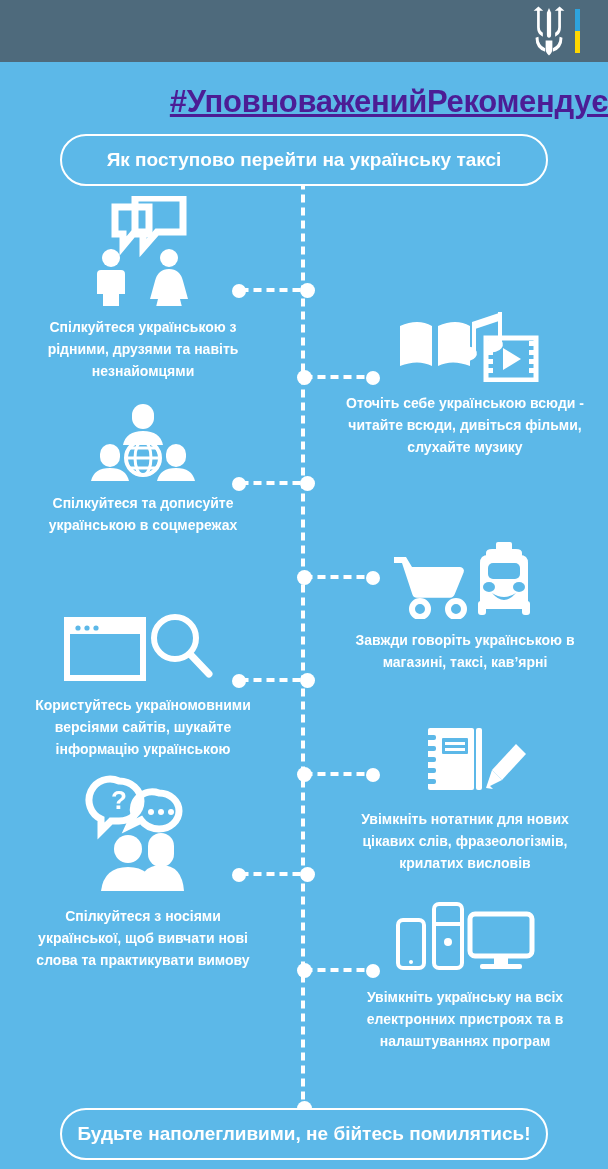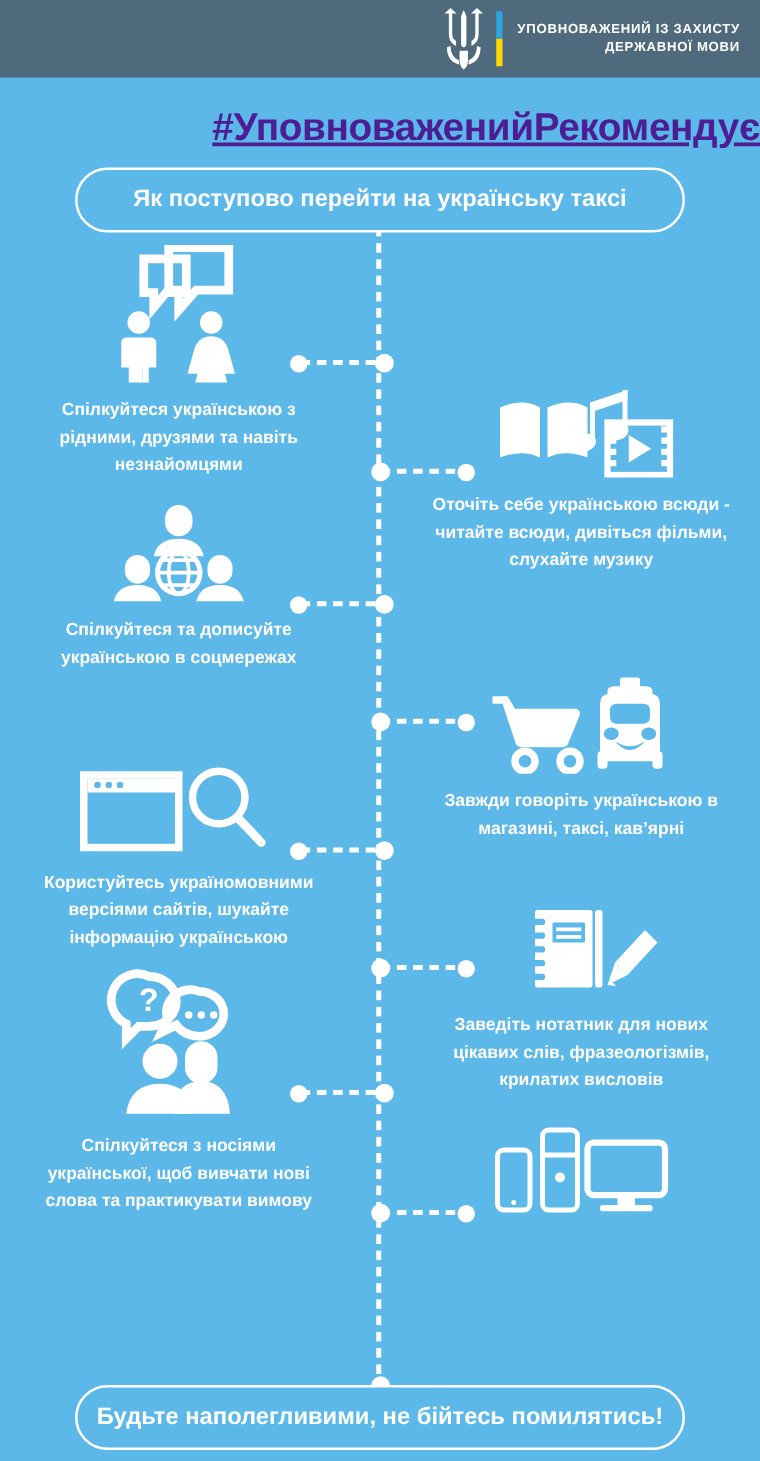--- a/index.html
+++ b/index.html
@@ -130,24 +130,20 @@
       <path fill="#ffffff" d="M6 5 L9.6 5 L9.6 22 Q9.6 28 13.4 30.5 L15.6 32 L15.6 27.8 L14.3 26.9 Q12.4 25.4 12.4 22 L12.4 5 L16 5 L11 0.5 Z"></path>
       <path fill="#ffffff" d="M38 5 L34.4 5 L34.4 22 Q34.4 28 30.6 30.5 L28.4 32 L28.4 27.8 L29.7 26.9 Q31.6 25.4 31.6 22 L31.6 5 L28 5 L33 0.5 Z"></path>
       <path fill="#ffffff" d="M11 32 Q11 41 18 44 L18 47.5 Q8 44.5 8 33 Z"></path>
       <path fill="#ffffff" d="M33 32 Q33 41 26 44 L26 47.5 Q36 44.5 36 33 Z"></path>
       <path fill="#ffffff" d="M18.5 36 L25.5 36 L25.5 44 Q25.5 49 22 51.5 Q18.5 49 18.5 44 Z M20.6 38.5 L23.4 38.5 L23.4 44 Q23.4 46.5 22 47.8 Q20.6 46.5 20.6 44 Z"></path>
     </svg>
     <div class="flagbar">
       <div class="b"></div>
       <div class="y"></div>
     </div>
-    <div class="brand-text">
-      <div>УПОВНОВАЖЕНИЙ ІЗ ЗАХИСТУ</div>
-      <div>ДЕРЖАВНОЇ МОВИ</div>
-    </div>
   </div>
 </div>
 
 <div class="hashtag">#УповноваженийРекомендує</div>
 <div class="pill">Як поступово перейти на українську таксі</div>
 
 <div class="timeline-wrap">
   <div class="vline" style="top:178px;height:930px;"></div>
 
   <div class="hline" style="left:240px;top:288px;width:66px;"></div>
@@ -326,21 +322,21 @@
           <rect x="45" y="22" width="20" height="3"></rect>
         </g>
       </g>
       <g fill="#ffffff">
         <path d="M116 18 L126 28 L102 54 L92 44 z"></path>
         <path d="M92 44 L102 54 L86 62 z"></path>
         <path d="M86 62 L89 59 L93 63 z" fill="#ffffff"></path>
       </g>
     </svg>
   </div>
-  <div class="caption">Заведіть нотатник для нових цікавих слів, фразеологізмів, крилатих висловів</div>
+  <div class="caption">Увімкніть нотатник для нових цікавих слів, фразеологізмів, крилатих висловів</div>
 </div>
 
 <div class="block left" style="top:775px;">
   <div class="icons">
     <svg width="120" height="120" viewBox="0 0 120 120">
       <g>
         <path fill="none" stroke="#ffffff" stroke-width="7" d="M36 6 a22 20 0 0 1 0 40 h-8 l-10 10 v-12 a20 20 0 0 1 18 -38 z"></path>
         <text x="36" y="34" font-family="Liberation Sans, sans-serif" font-size="26" font-weight="bold" fill="#ffffff" text-anchor="middle">?</text>
         <path fill="none" stroke="#ffffff" stroke-width="7" d="M76 18 a20 18 0 0 1 0 36 a22 18 0 0 1 -18 -9 l-12 6 l5 -11 a19 18 0 0 1 25 -22 z"></path>
         <g fill="#ffffff">
@@ -372,15 +368,16 @@
         <line x1="44" y1="26" x2="72" y2="26" stroke="#ffffff" stroke-width="4"></line>
         <circle cx="58" cy="44" r="4" fill="#ffffff"></circle>
       </g>
       <g>
         <rect x="80" y="16" width="62" height="42" rx="5" fill="none" stroke="#ffffff" stroke-width="5"></rect>
         <rect x="104" y="58" width="14" height="8" fill="#ffffff"></rect>
         <rect x="90" y="66" width="42" height="5" rx="2" fill="#ffffff"></rect>
       </g>
     </svg>
   </div>
+  <div class="caption">Увімкніть українську на всіх електронних пристроях та в налаштуваннях програм</div>
 </div>
 
 <div class="pill footer-pill" style="position:absolute;top:1108px;left:60px;width:488px;">Будьте наполегливими, не бійтесь помилятись!</div>
 
 </body></html>

